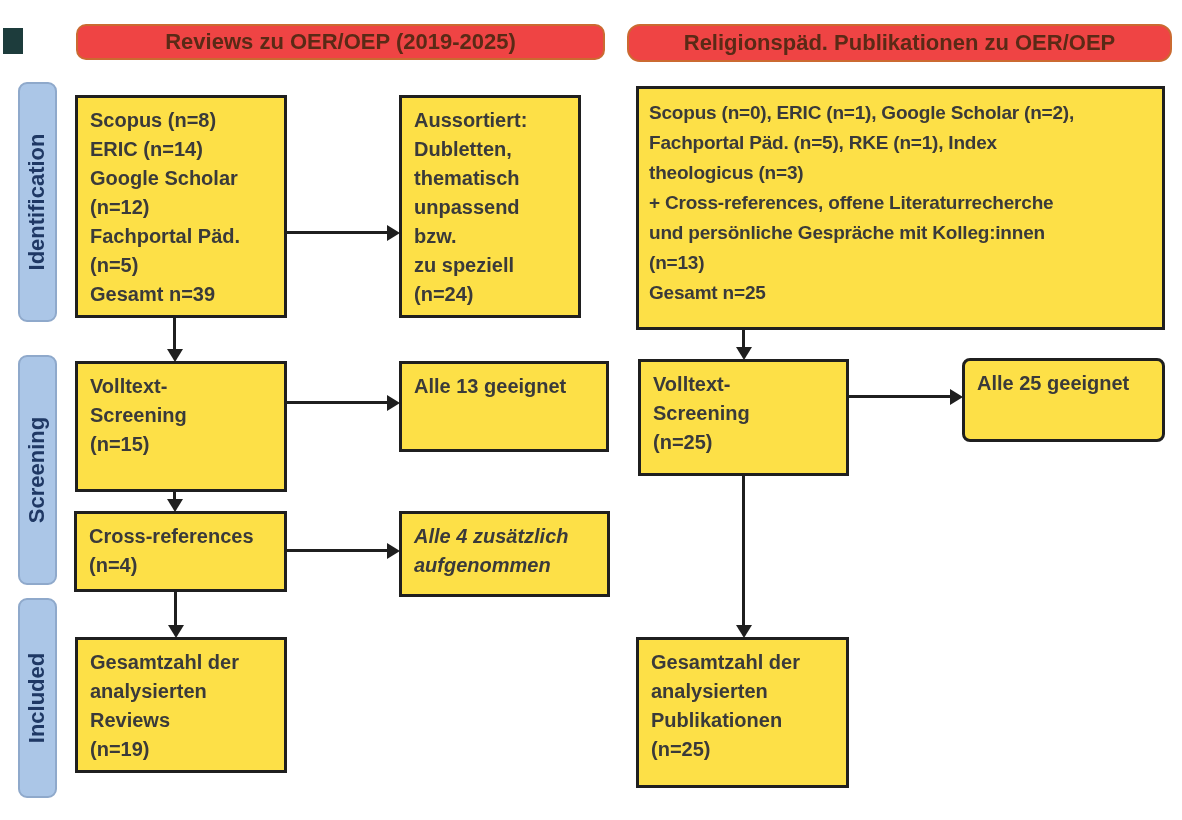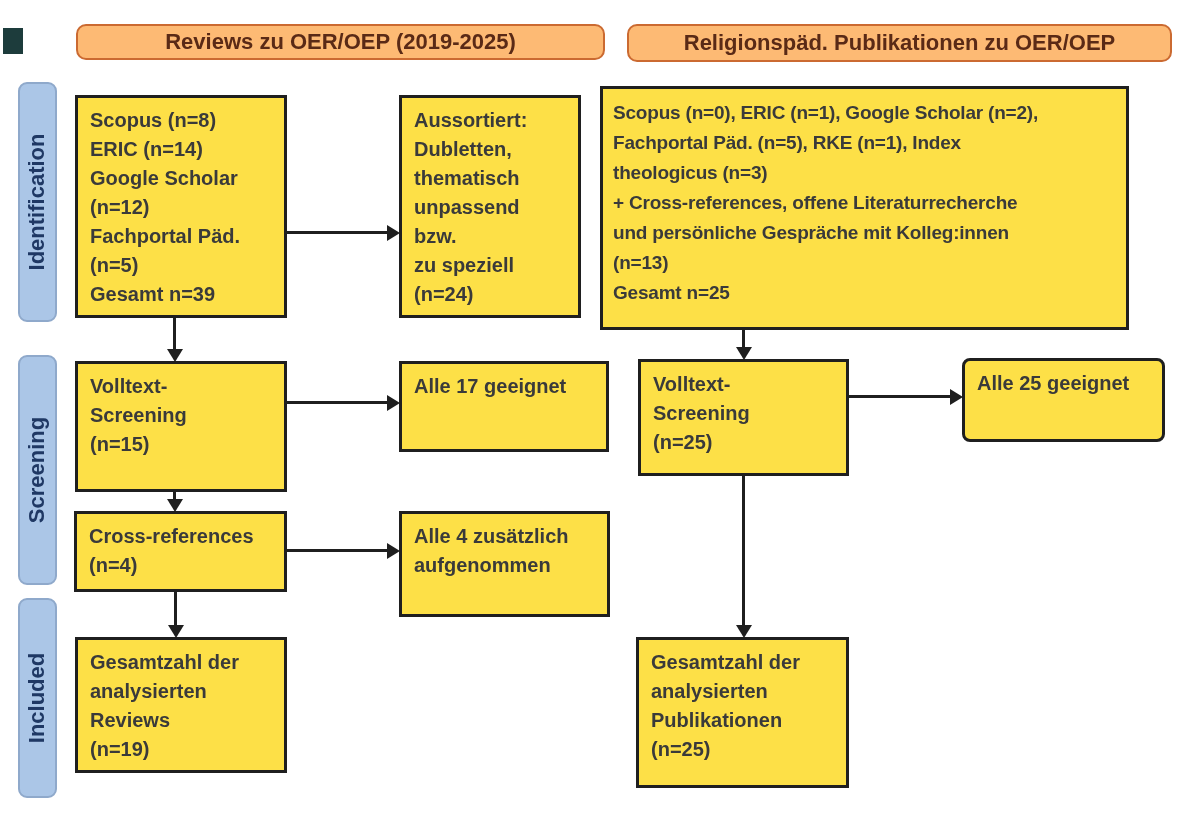--- a/index.html
+++ b/index.html
@@ -5,21 +5,21 @@
   html,body{margin:0;padding:0;background:#ffffff;}
   #canvas{
     position:relative;
     width:1182px;height:820px;
     background:#ffffff;
     font-family:"Liberation Sans", sans-serif;
     overflow:hidden;
   }
   .col-header{
     position:absolute;
-    background:#fdba74;
+    background:#ef4444;
     border:2px solid #CB6A31;
     border-radius:10px;
     color:#5A2A16;
     font-weight:bold;
     font-size:22px;
     display:flex;align-items:center;justify-content:center;
     box-sizing:border-box;
     text-align:center;
   }
   .stage{
@@ -83,21 +83,21 @@
   }
 </style>
 </head>
 <body>
 
 <div id="canvas">
 
   <div class="corner-mark"></div>
 
   <div class="col-header" style="left:76px;top:24px;width:529px;height:36px;">Reviews zu OER/OEP (2019-2025)</div>
-  <div class="col-header" style="left:627px;top:24px;width:545px;height:38px;">Religionspäd. Publikationen zu OER/OEP</div>
+  <div class="col-header" style="left:627px;top:24px;width:545px;height:38px;border-radius:13px;">Religionspäd. Publikationen zu OER/OEP</div>
 
   <div class="stage" style="top:82px;height:240px;">
     <span>Identification</span>
   </div>
   <div class="stage" style="top:355px;height:230px;">
     <span>Screening</span>
   </div>
   <div class="stage" style="top:598px;height:200px;">
     <span>Included</span>
   </div>
@@ -111,31 +111,31 @@
 Gesamt n=39</div>
   <div class="box" style="left:399px;top:95px;width:182px;height:223px;">Aussortiert:
 Dubletten,
 thematisch
 unpassend bzw.
 zu speziell
 (n=24)</div>
   <div class="box" style="left:75px;top:361px;width:212px;height:131px;">Volltext-
 Screening
 (n=15)</div>
-  <div class="box" style="left:399px;top:361px;width:210px;height:91px;">Alle 17 geeignet</div>
+  <div class="box" style="left:399px;top:361px;width:210px;height:91px;">Alle 13 geeignet</div>
   <div class="box" style="left:74px;top:511px;width:213px;height:81px;">Cross-references
 (n=4)</div>
-  <div class="box" style="left:399px;top:511px;width:211px;height:106px;">Alle 4 zusätzlich
+  <div class="box" style="left:399px;top:511px;width:211px;height:86px;font-style:italic;">Alle 4 zusätzlich
 aufgenommen</div>
   <div class="box" style="left:75px;top:637px;width:212px;height:136px;">Gesamtzahl der
 analysierten
 Reviews
 (n=19)</div>
 
-  <div class="box wide" style="left:600px;top:86px;width:529px;height:244px;">Scopus (n=0), ERIC (n=1), Google Scholar (n=2),
+  <div class="box wide" style="left:636px;top:86px;width:529px;height:244px;">Scopus (n=0), ERIC (n=1), Google Scholar (n=2),
 Fachportal Päd. (n=5), RKE (n=1), Index
 theologicus (n=3)
 + Cross-references, offene Literaturrecherche
 und persönliche Gespräche mit Kolleg:innen
 (n=13)
 Gesamt n=25</div>
   <div class="box" style="left:638px;top:359px;width:211px;height:117px;">Volltext-
 Screening
 (n=25)</div>
   <div class="box" style="left:962px;top:358px;width:203px;height:84px;border-radius:8px;">Alle 25 geeignet</div>

